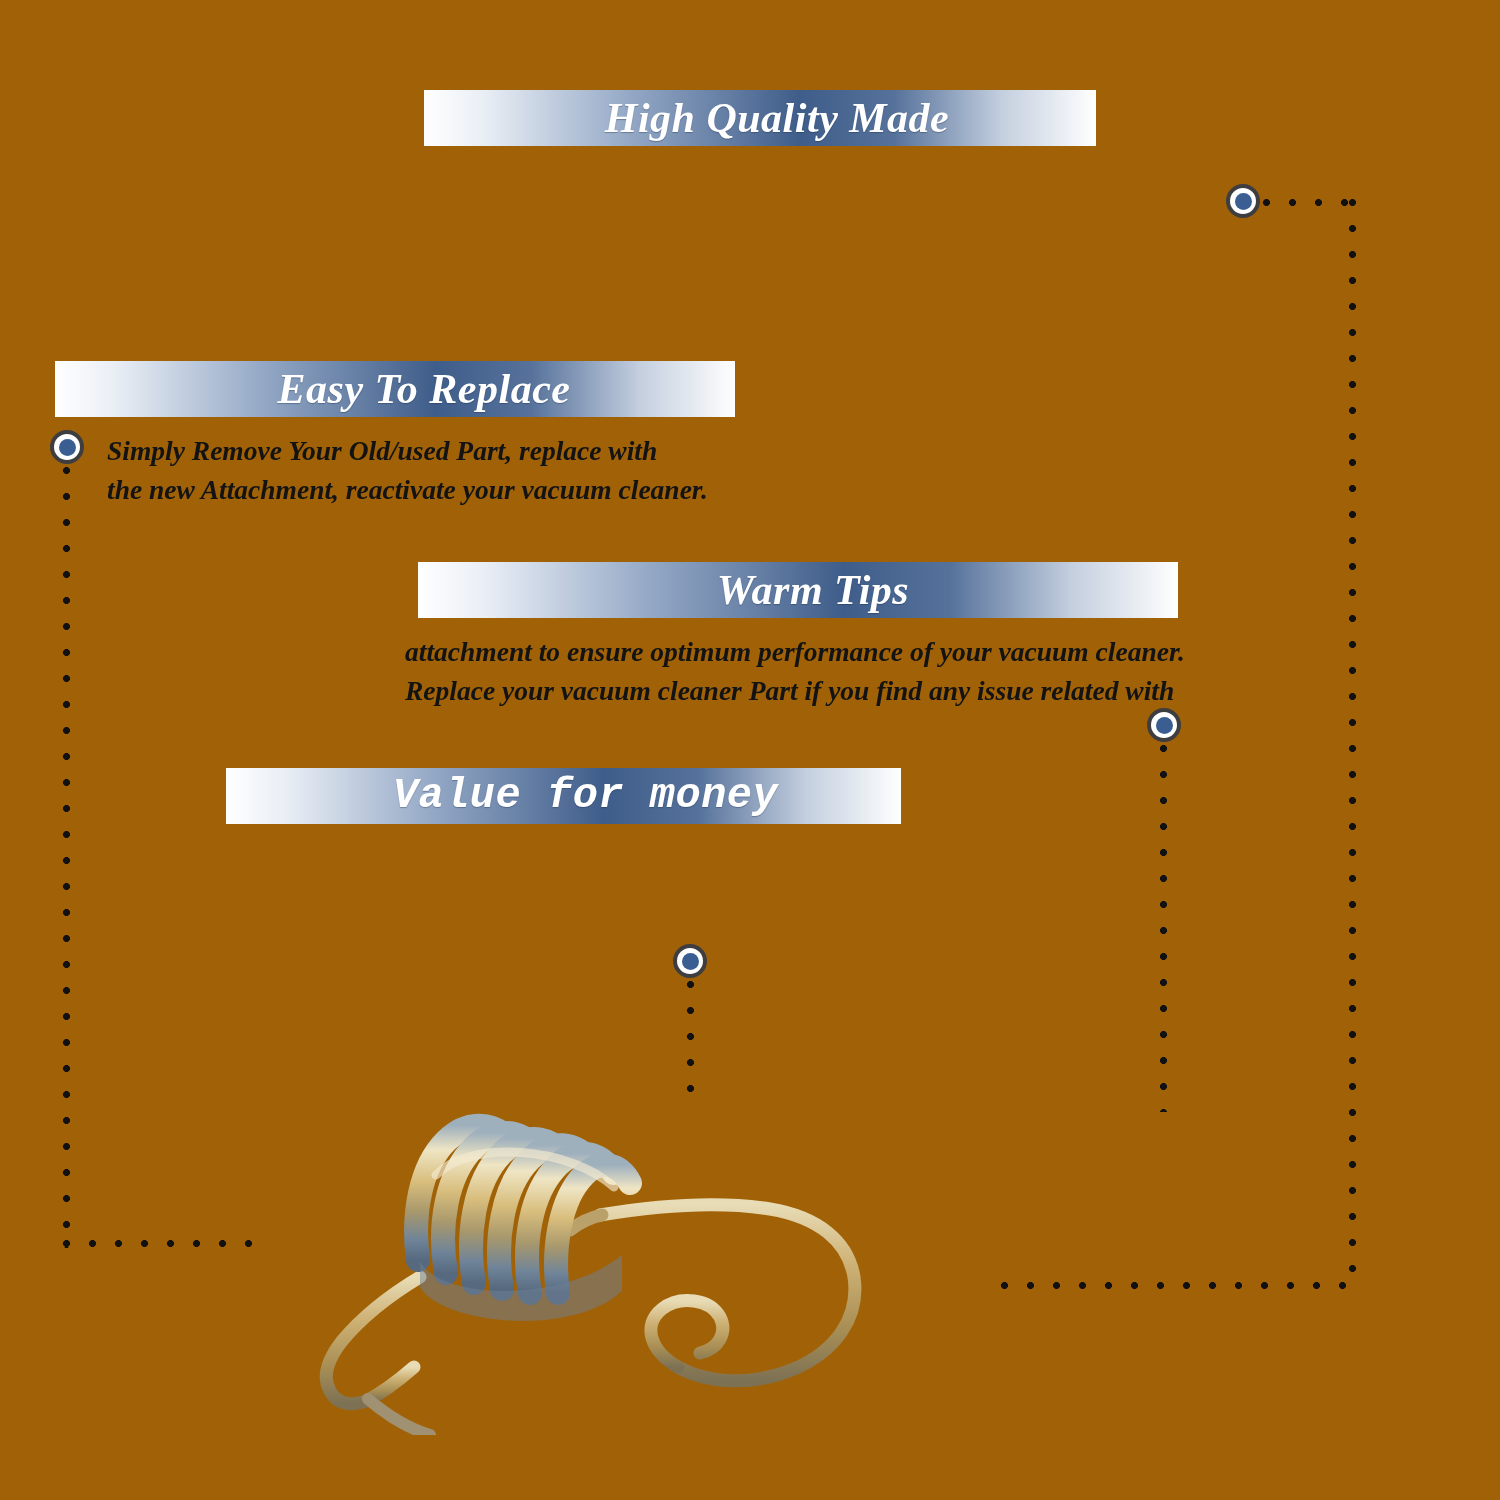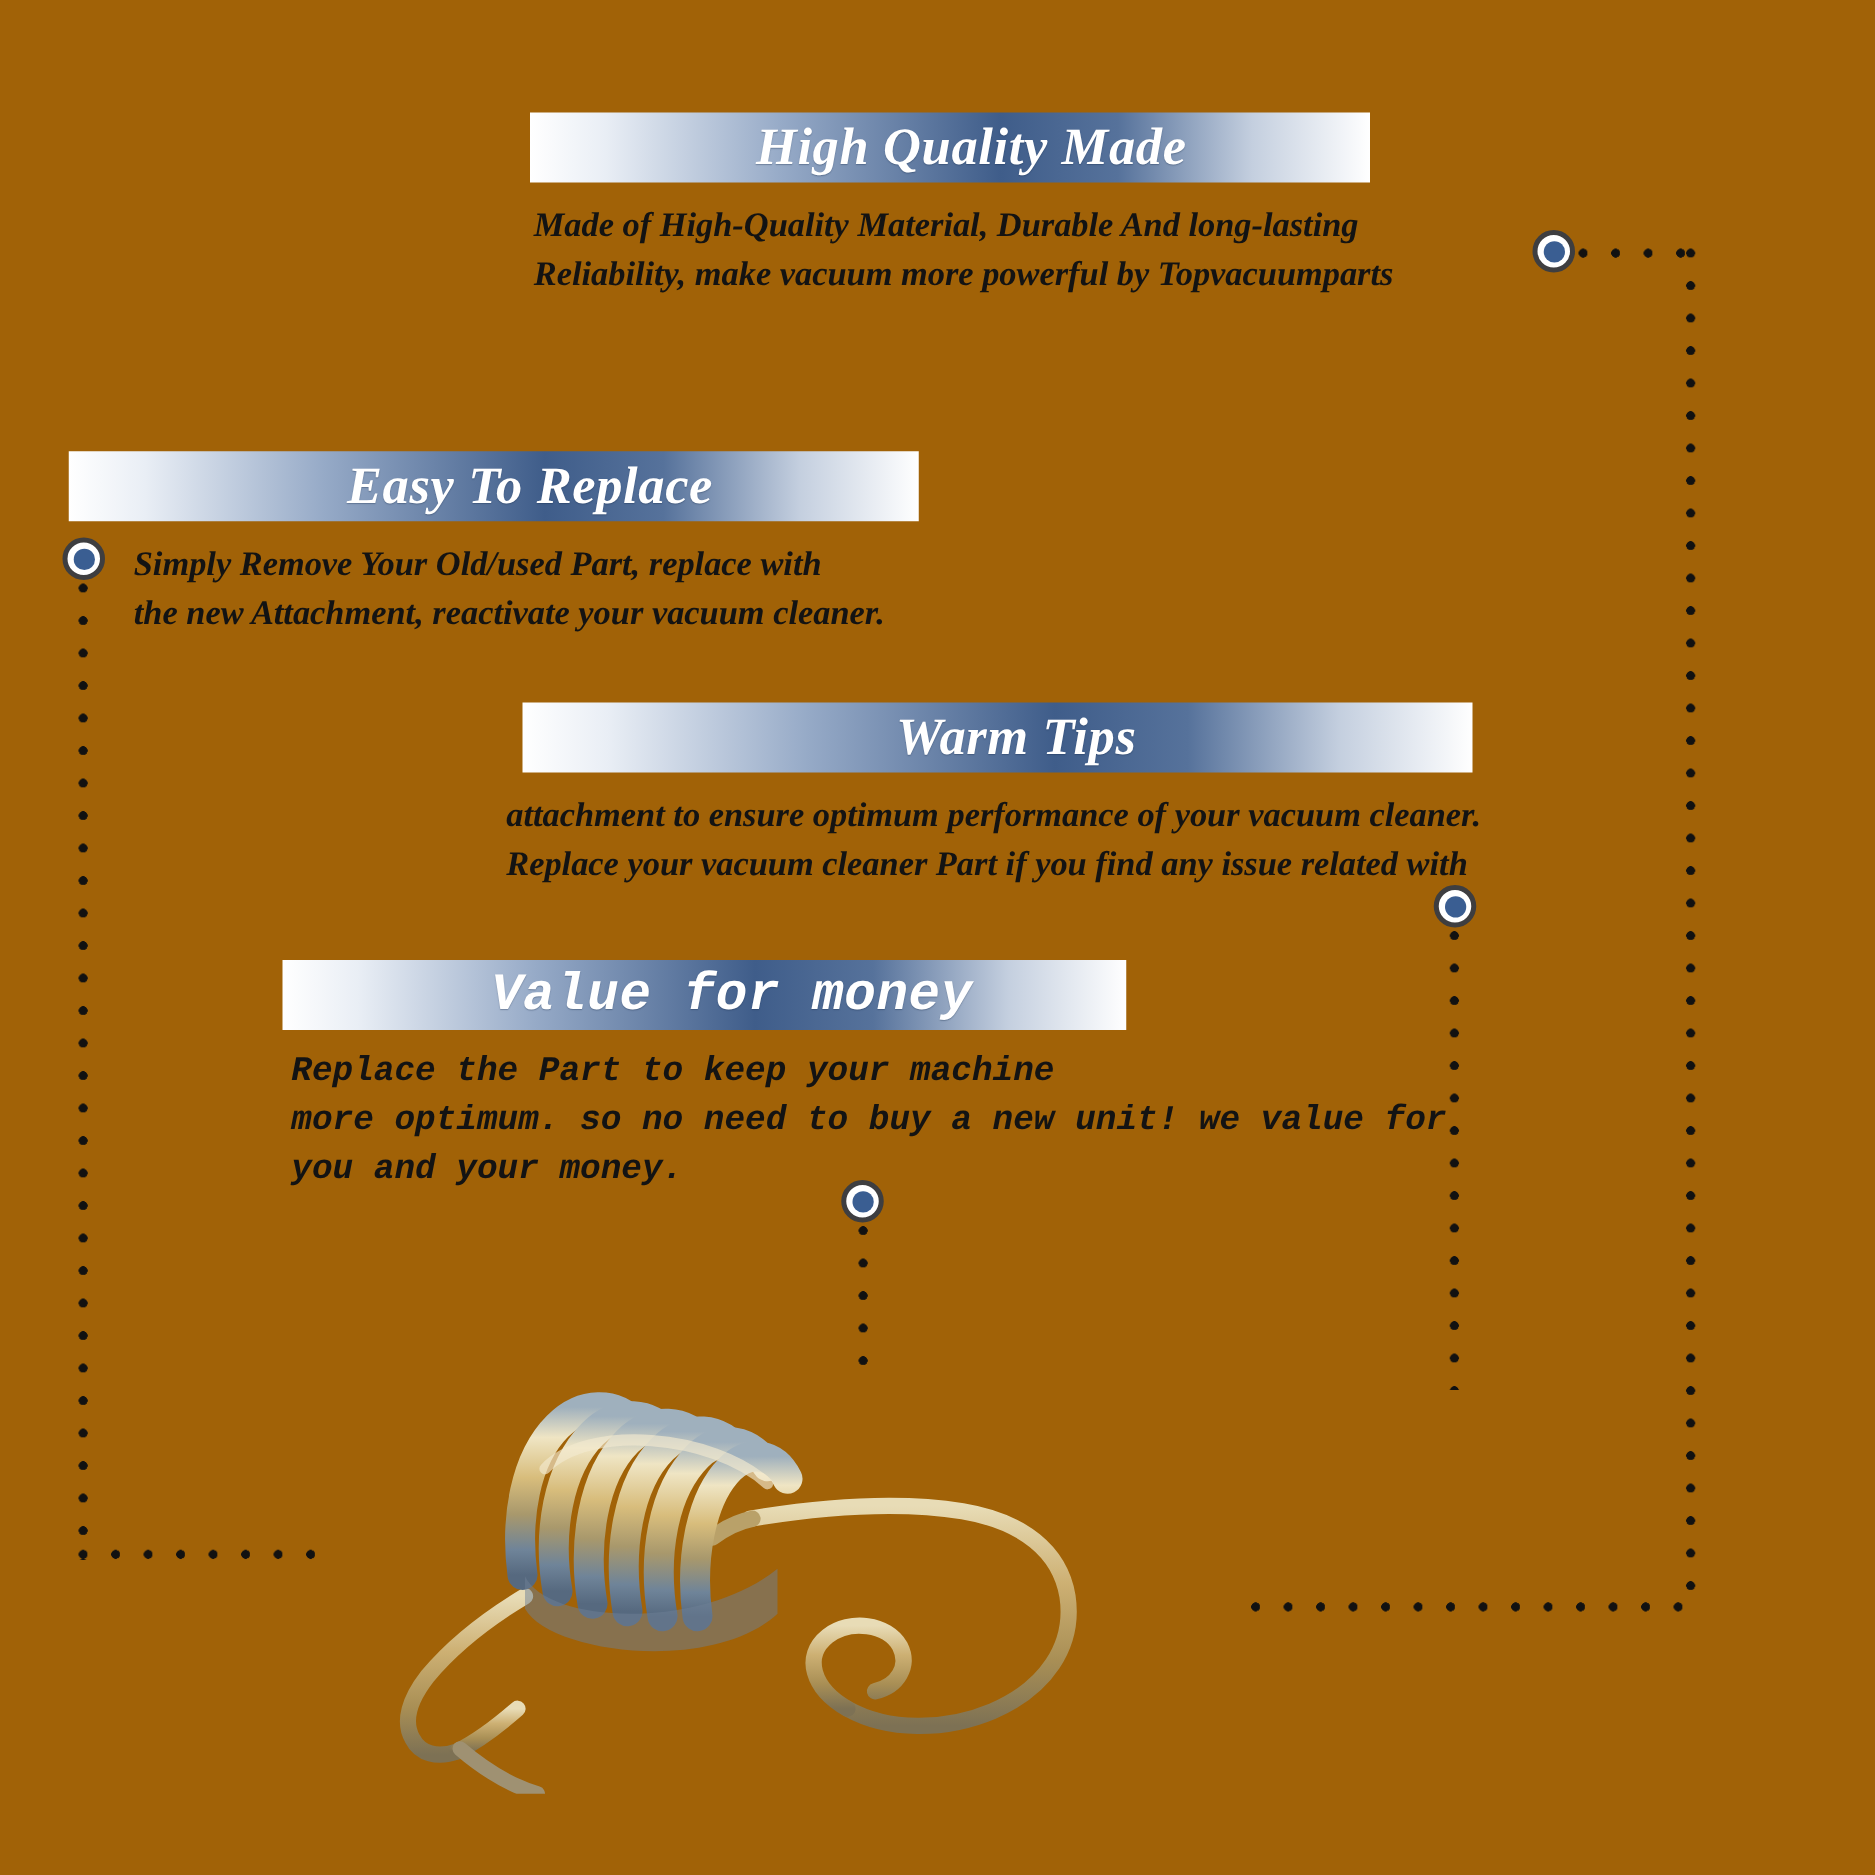--- a/index.html
+++ b/index.html
@@ -145,24 +145,20 @@
 
   <div class="node" style="left:1226px; top:184px;"></div>
   <div class="node" style="left:50px; top:430px;"></div>
   <div class="node" style="left:1147px; top:708px;"></div>
   <div class="node" style="left:673px; top:944px;"></div>
 
   <div class="feature" id="feature-quality">
     <div class="title-bar">
       <div class="title-text">High Quality Made</div>
     </div>
-    <div class="body-text">
-      <span class="line">Made of  High-Quality Material, Durable And long-lasting</span>
-      <span class="line">Reliability, make vacuum more powerful by Topvacuumparts</span>
-    </div>
   </div>
 
   <div class="feature" id="feature-replace">
     <div class="title-bar">
       <div class="title-text">Easy To Replace</div>
     </div>
     <div class="body-text">
       <span class="line">Simply Remove Your Old/used Part, replace with</span>
       <span class="line">the new Attachment, reactivate your vacuum cleaner.</span>
     </div>
@@ -174,25 +170,20 @@
     </div>
     <div class="body-text">
       <span class="line"> attachment to ensure optimum performance of your vacuum cleaner.</span>
       <span class="line">Replace your vacuum cleaner Part if you find any issue related with</span>
     </div>
   </div>
 
   <div class="feature" id="feature-value">
     <div class="title-bar">
       <div class="title-text">Value for money</div>
-    </div>
-    <div class="body-text">
-      <span class="line">Replace the Part to keep your machine</span>
-      <span class="line">more optimum. so no need to buy a new unit! we value for</span>
-      <span class="line">you and your money.</span>
     </div>
   </div>
 
   <svg id="product-photo" viewBox="0 0 640 380">
     <defs>
       <linearGradient id="wireGrad" x1="0" y1="0" x2="0" y2="1">
         <stop offset="0%" stop-color="#e8dcb6"></stop>
         <stop offset="35%" stop-color="#cdb073"></stop>
         <stop offset="70%" stop-color="#a98f55"></stop>
         <stop offset="100%" stop-color="#7d7154"></stop>

